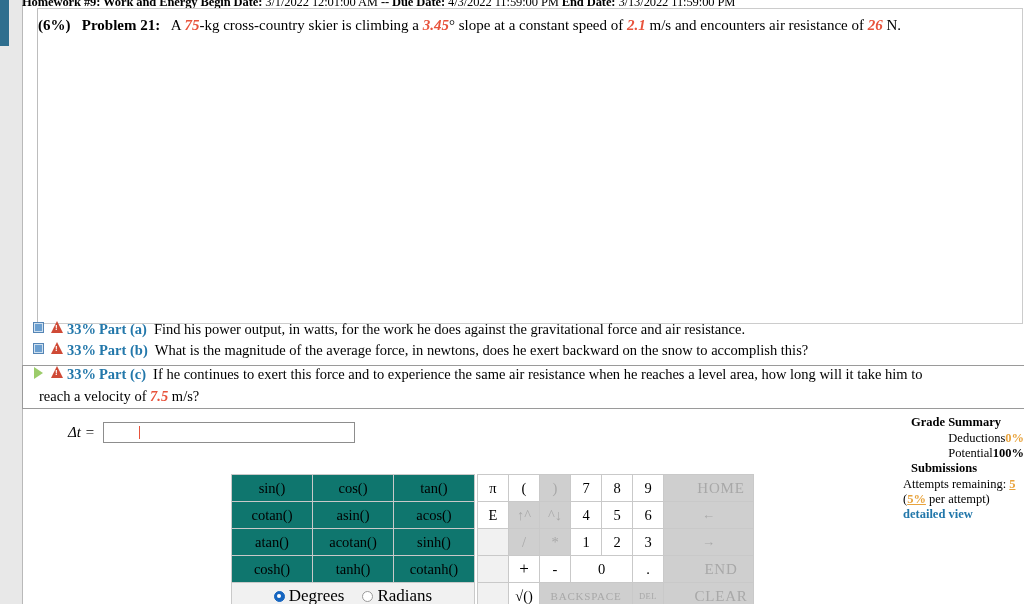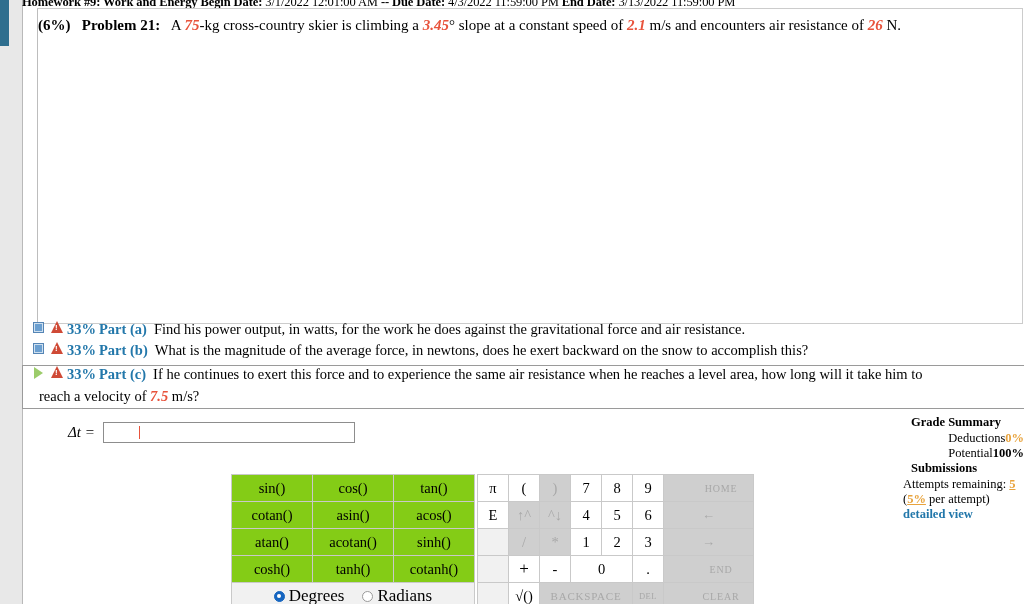--- a/index.html
+++ b/index.html
@@ -197,21 +197,21 @@
     left: 231px; top: 474px;
     display: flex;
     align-items: flex-start;
   }
   table.kp {
     border-collapse: collapse;
     font-family: "Liberation Serif", serif;
   }
   table.kp td {
     border: 1px solid #c9c9c9;
-    background: #84cc16;
+    background: #0f766e;
     text-align: center;
     vertical-align: middle;
     font-size: 14.5px;
     color: #000;
     height: 24px;
     cursor: default;
   }
   
   #fn-pad td.fn {
     width: 78px;
@@ -258,21 +258,21 @@
     width: 28px;
   }
   #num-pad td.con  { background: #ffffff; width: 16px; }
   #num-pad td.dim  { background: #cfcfcf; color: #a8a8a8; }
   #num-pad td.lite { background: #ffffff; color: #000; }
   #num-pad td.blank{ background: #f1f1f1; }
   #num-pad td.wide { background: #cfcfcf; color: #a8a8a8; width: 62px;
                      font-family: "Liberation Serif", serif; font-size: 11px;
                      letter-spacing: 0.8px; }
   #num-pad td.fnk  { background: #cfcfcf; color: #a8a8a8; width: 62px;
-                     font-size: 10px; letter-spacing: 0.8px; padding-left: 26px; }
+                     font-size: 15px; letter-spacing: 0.8px; padding-left: 26px; }
   #num-pad td.delk { background: #cfcfcf; color: #a8a8a8; width: 26px;
                      font-size: 8.5px; letter-spacing: 0.5px; }
   #num-pad td.arrow{ background: #cfcfcf; color: #a8a8a8; font-size: 13px; }
   #num-pad td.bigop{ font-size: 17px; }
 
   
   #grade-panel {
     position: absolute;
     left: 903px; top: 415px;
     width: 121px;

